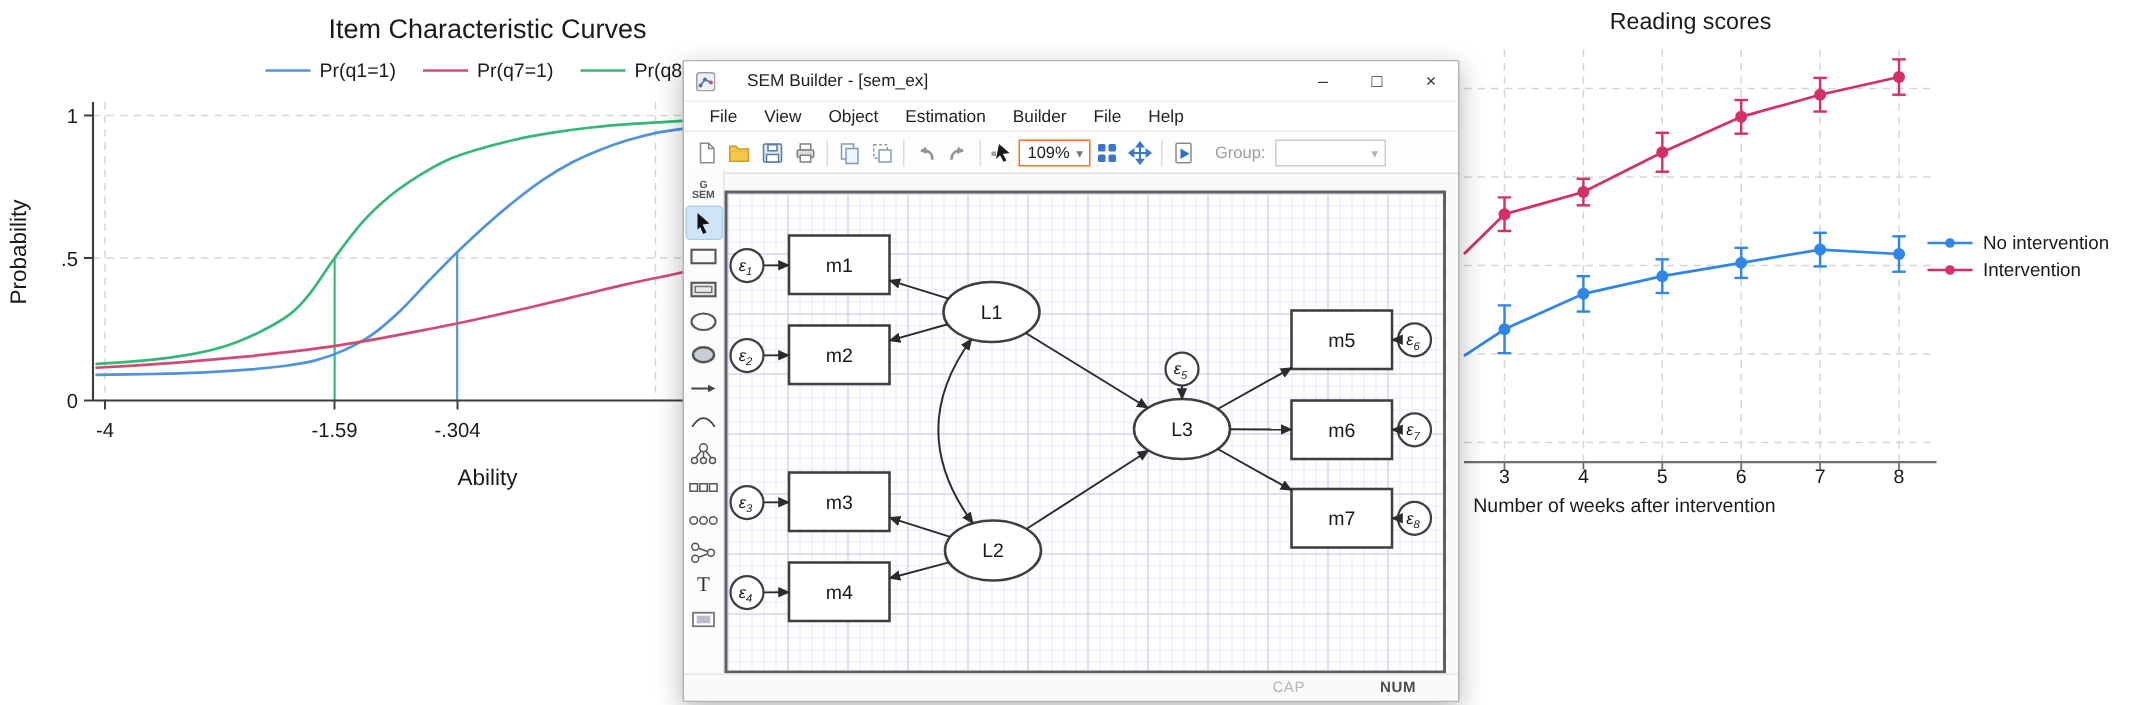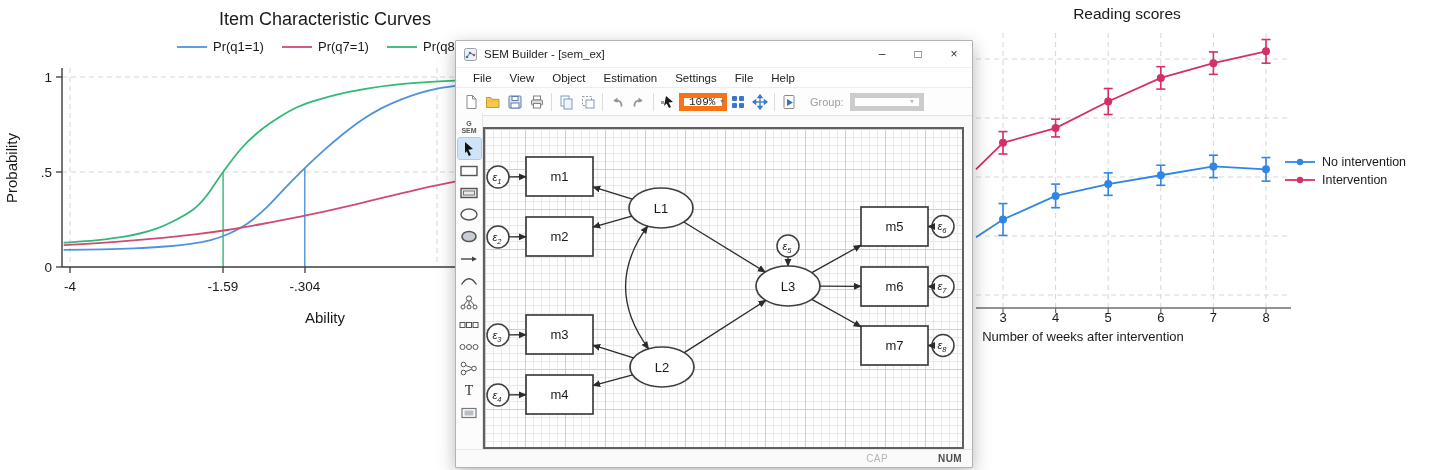--- a/index.html
+++ b/index.html
@@ -8,32 +8,32 @@
   .stage{position:absolute;inset:0;}
   svg text{font-family:"Liberation Sans",sans-serif;fill:#1a1a1a;}
   .chart{position:absolute;z-index:1;}
   
   .win{position:absolute;left:455px;top:40px;width:518px;height:428px;z-index:2;
        background:#fafafa;border:1px solid #b3b3b3;border-radius:1px;
        box-shadow:0 5px 18px rgba(0,0,0,.28);box-sizing:border-box;}
   .titlebar{height:26px;background:#fff;display:flex;align-items:center;
             border-bottom:1px solid #f0f0f0;}
   .titlebar .appicon{margin:0 7px 0 8px;flex:0 0 auto;}
-  .titlebar .ttext{font-size:11.5px;color:#1f1f1f;flex:1 1 auto;white-space:nowrap;}
+  .titlebar .ttext{font-size:11.5px;color:#1f1f1f;flex:1 1 auto;white-space:nowrap;margin-left:14px;}
   .wbtn{width:36px;height:25px;display:flex;align-items:center;justify-content:center;
         font-size:12px;color:#333;}
   .menubar{height:19px;background:#fff;display:flex;align-items:center;
            padding-left:8px;border-bottom:1px solid #ececec;}
   .menubar span{font-size:11.5px;color:#222;padding:0 9px;}
   .toolbar{height:27px;background:#fdfdfd;display:flex;align-items:center;
            padding-left:4px;border-bottom:1px solid #e2e2e2;}
   .tbi{width:22px;height:22px;display:flex;align-items:center;justify-content:center;}
   .sep{width:1px;height:18px;background:#dcdcdc;margin:0 3px;}
-  .combo{border:5px solid #f97316;background:#fff;height:18px;display:flex;
-         align-items:center;font-size:11px;color:#222;box-sizing:border-box;font-family:Liberation Mono, monospace;}
+  .combo{border:1px solid #f97316;background:#fff;height:18px;display:flex;
+         align-items:center;font-size:11px;color:#222;box-sizing:border-box;}
   .combo .val{padding-left:5px;flex:1;}
   .combo .caret{color:#777;font-size:9px;padding:0 4px;}
   .zoomcombo{width:48px;}
   .groupcombo{width:74px;border-color:#cccccc;}
   .groupcombo .caret{color:#b5b5b5;}
   .grouplabel{font-size:11px;color:#9c9c9c;margin:0 6px 0 10px;}
   .palette{position:absolute;left:0;top:72px;width:27px;bottom:17px;background:#fcfcfc;
            border-right:1px solid #e4e4e4;display:flex;flex-direction:column;
            align-items:center;gap:1px;padding-top:3px;box-sizing:border-box;}
   .pitem{width:23px;height:21px;display:flex;align-items:center;justify-content:center;
@@ -44,21 +44,21 @@
   .canvas{position:absolute;left:27px;top:86px;width:481px;height:322px;
           border:2px solid #5f5f5f;box-sizing:border-box;background:#fefeff;
           background-image:
             linear-gradient(to right,#c7cdee 1px,transparent 1px),
             linear-gradient(to bottom,#c7cdee 1px,transparent 1px),
             linear-gradient(to right,#e5e8f8 1px,transparent 1px),
             linear-gradient(to bottom,#e5e8f8 1px,transparent 1px);
           background-size:40px 40px,40px 40px,8px 8px,8px 8px;}
   .statusbar{position:absolute;left:0;right:0;bottom:0;height:17px;background:#fafafa;
              border-top:1px solid #e6e6e6;display:flex;align-items:center;
-             justify-content:flex-end;padding-right:10px;gap:12px;}
+             justify-content:flex-end;padding-right:28px;gap:12px;}
   .statusbar .cap{font-size:10px;color:#b4b4b4;letter-spacing:.4px;}
   .statusbar .num{font-size:10px;color:#4d4d4d;font-weight:bold;letter-spacing:.4px;margin-left:38px;}
 </style>
 </head>
 <body>
 
 <div class="stage">
 
   <svg id="left-chart" class="chart" style="left:0;top:0" width="470" height="355">
     <g id="lc-grid">
@@ -212,21 +212,21 @@
       <span class="ttext">SEM Builder - [sem_ex]</span>
       <span class="wbtn">–</span>
       <span class="wbtn">□</span>
       <span class="wbtn">×</span>
     </div>
     <div class="menubar">
       <span>File</span>
       <span>View</span>
       <span>Object</span>
       <span>Estimation</span>
-      <span>Settings</span>
+      <span>Builder</span>
       <span>File</span>
       <span>Help</span>
     </div>
     <div class="toolbar">
       <div class="tbi">
         <svg width="16" height="16">
             <path d="M4 1.5h5.5L13 5v9.5H4z" fill="#fff" stroke="#8a8a8a"></path>
             <path d="M9.5 1.5V5H13" fill="none" stroke="#8a8a8a"></path>
           </svg>
       </div>

